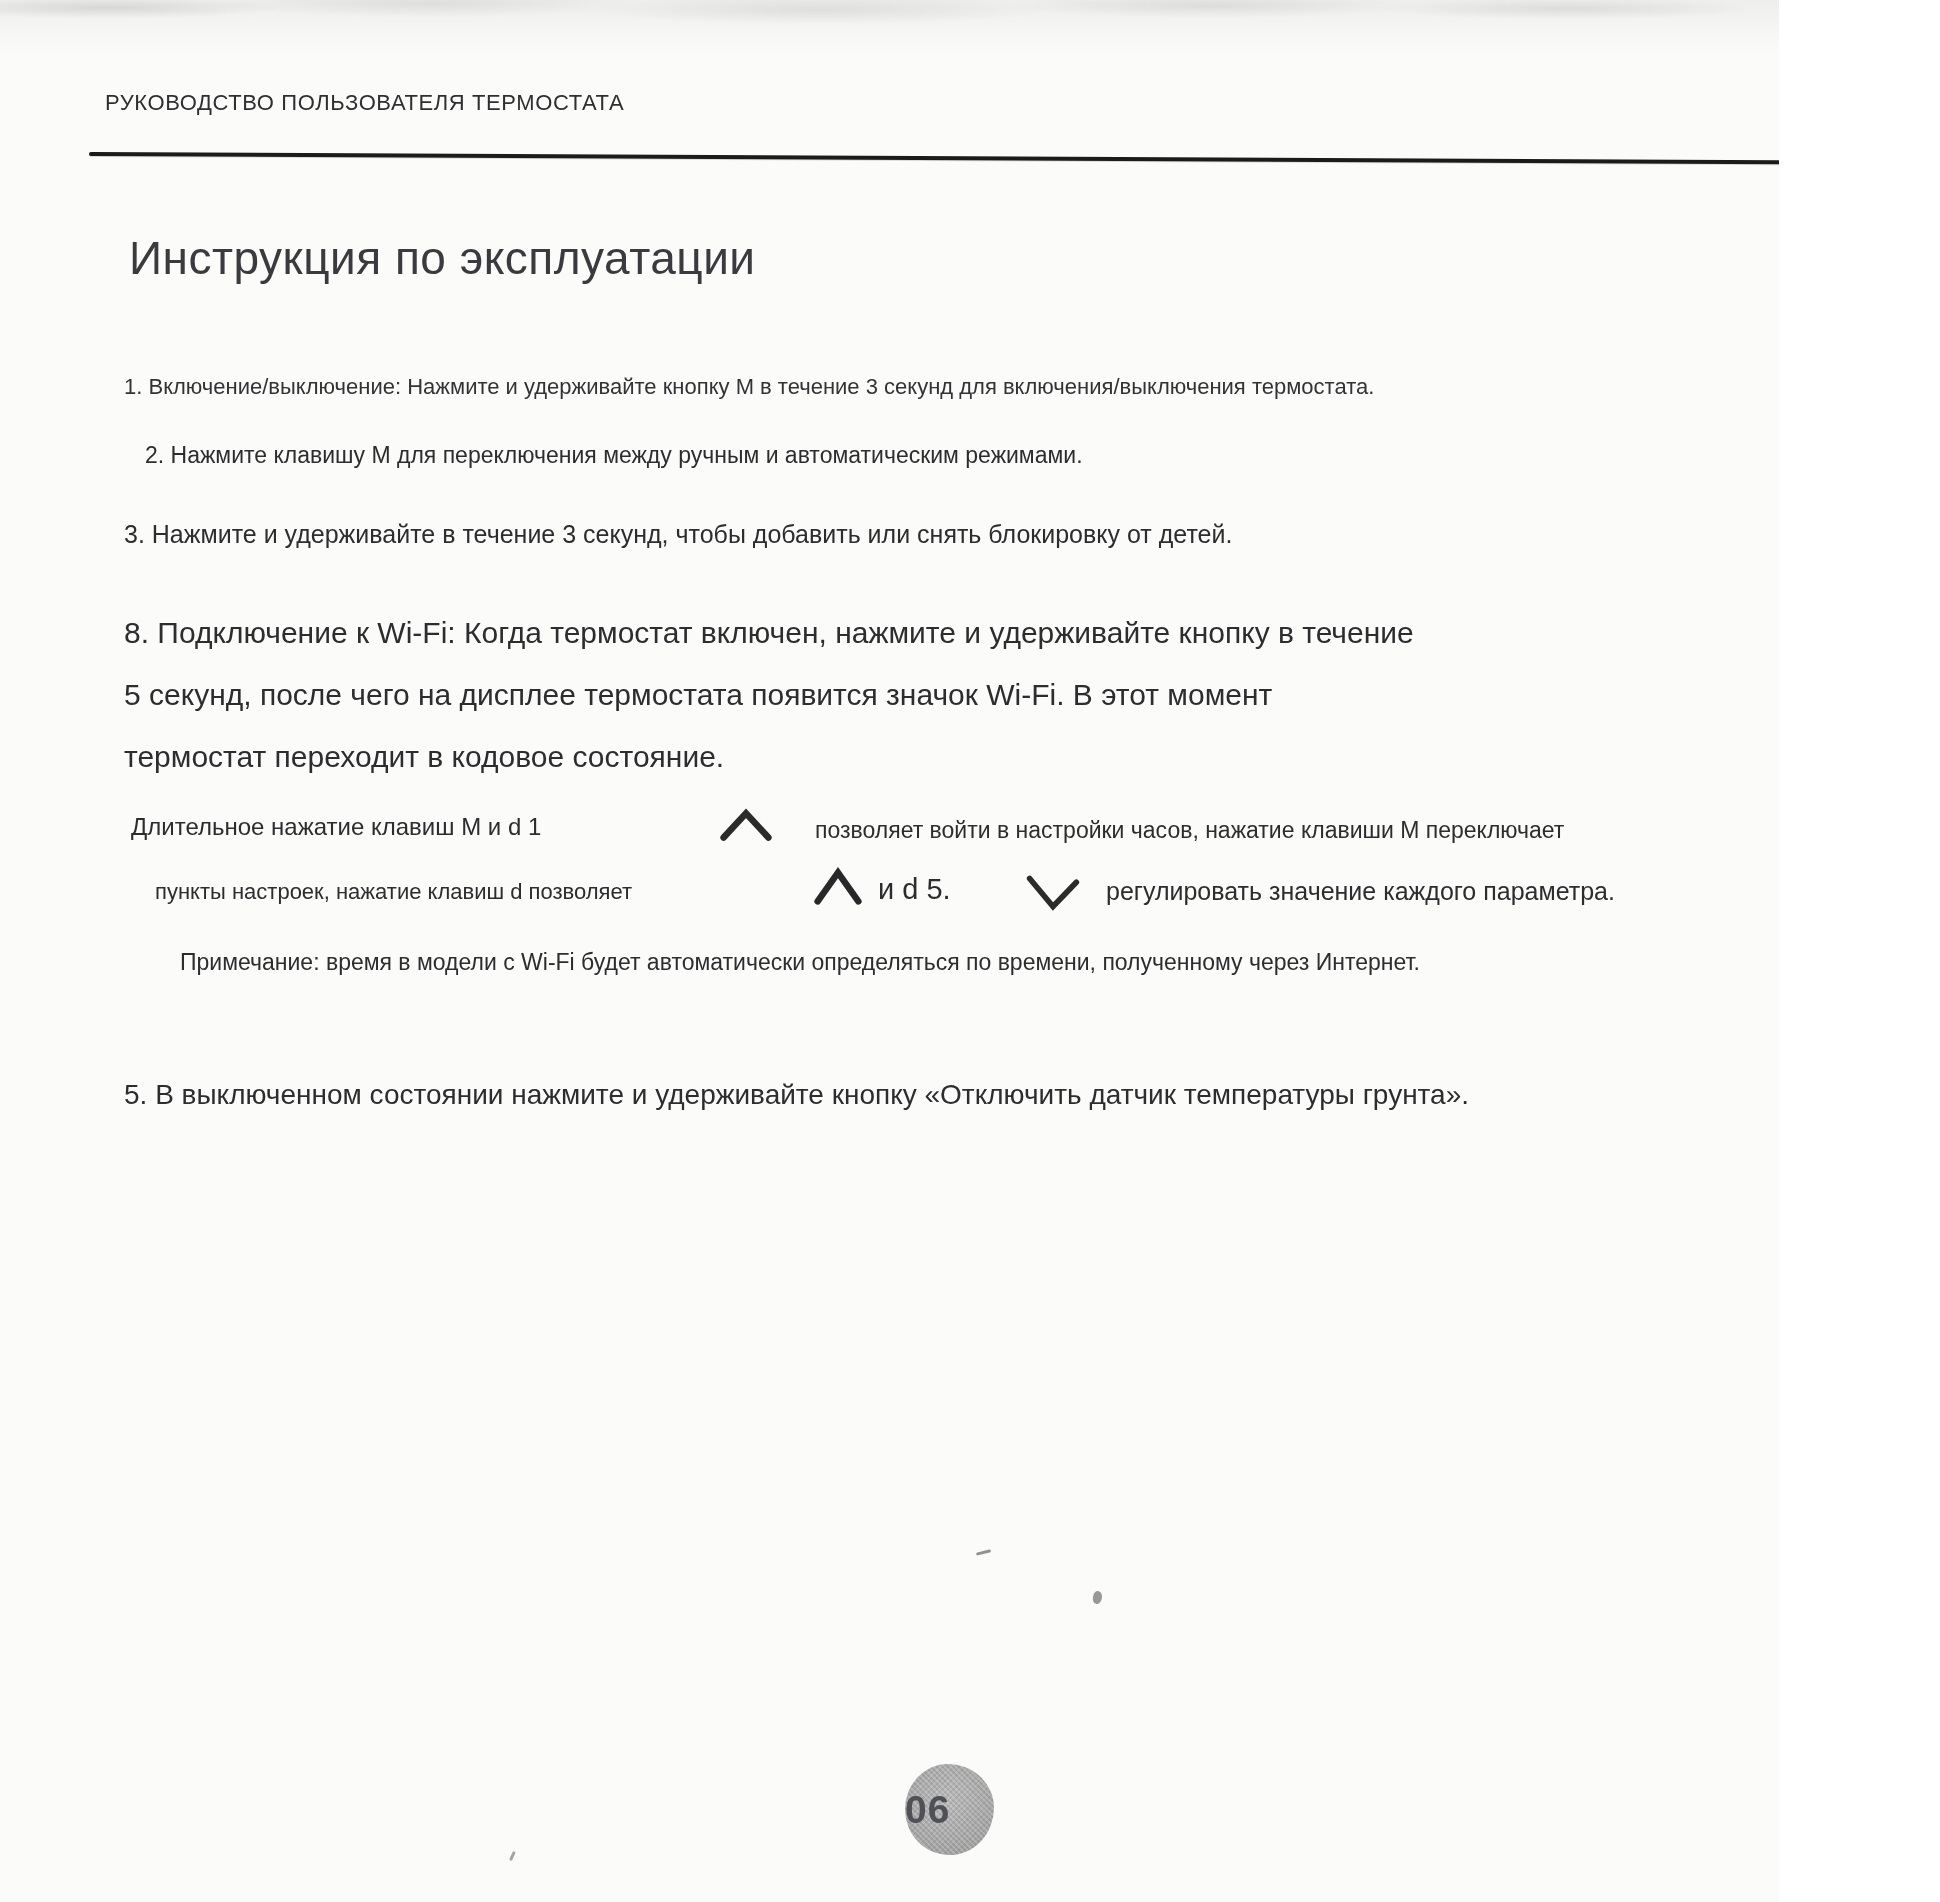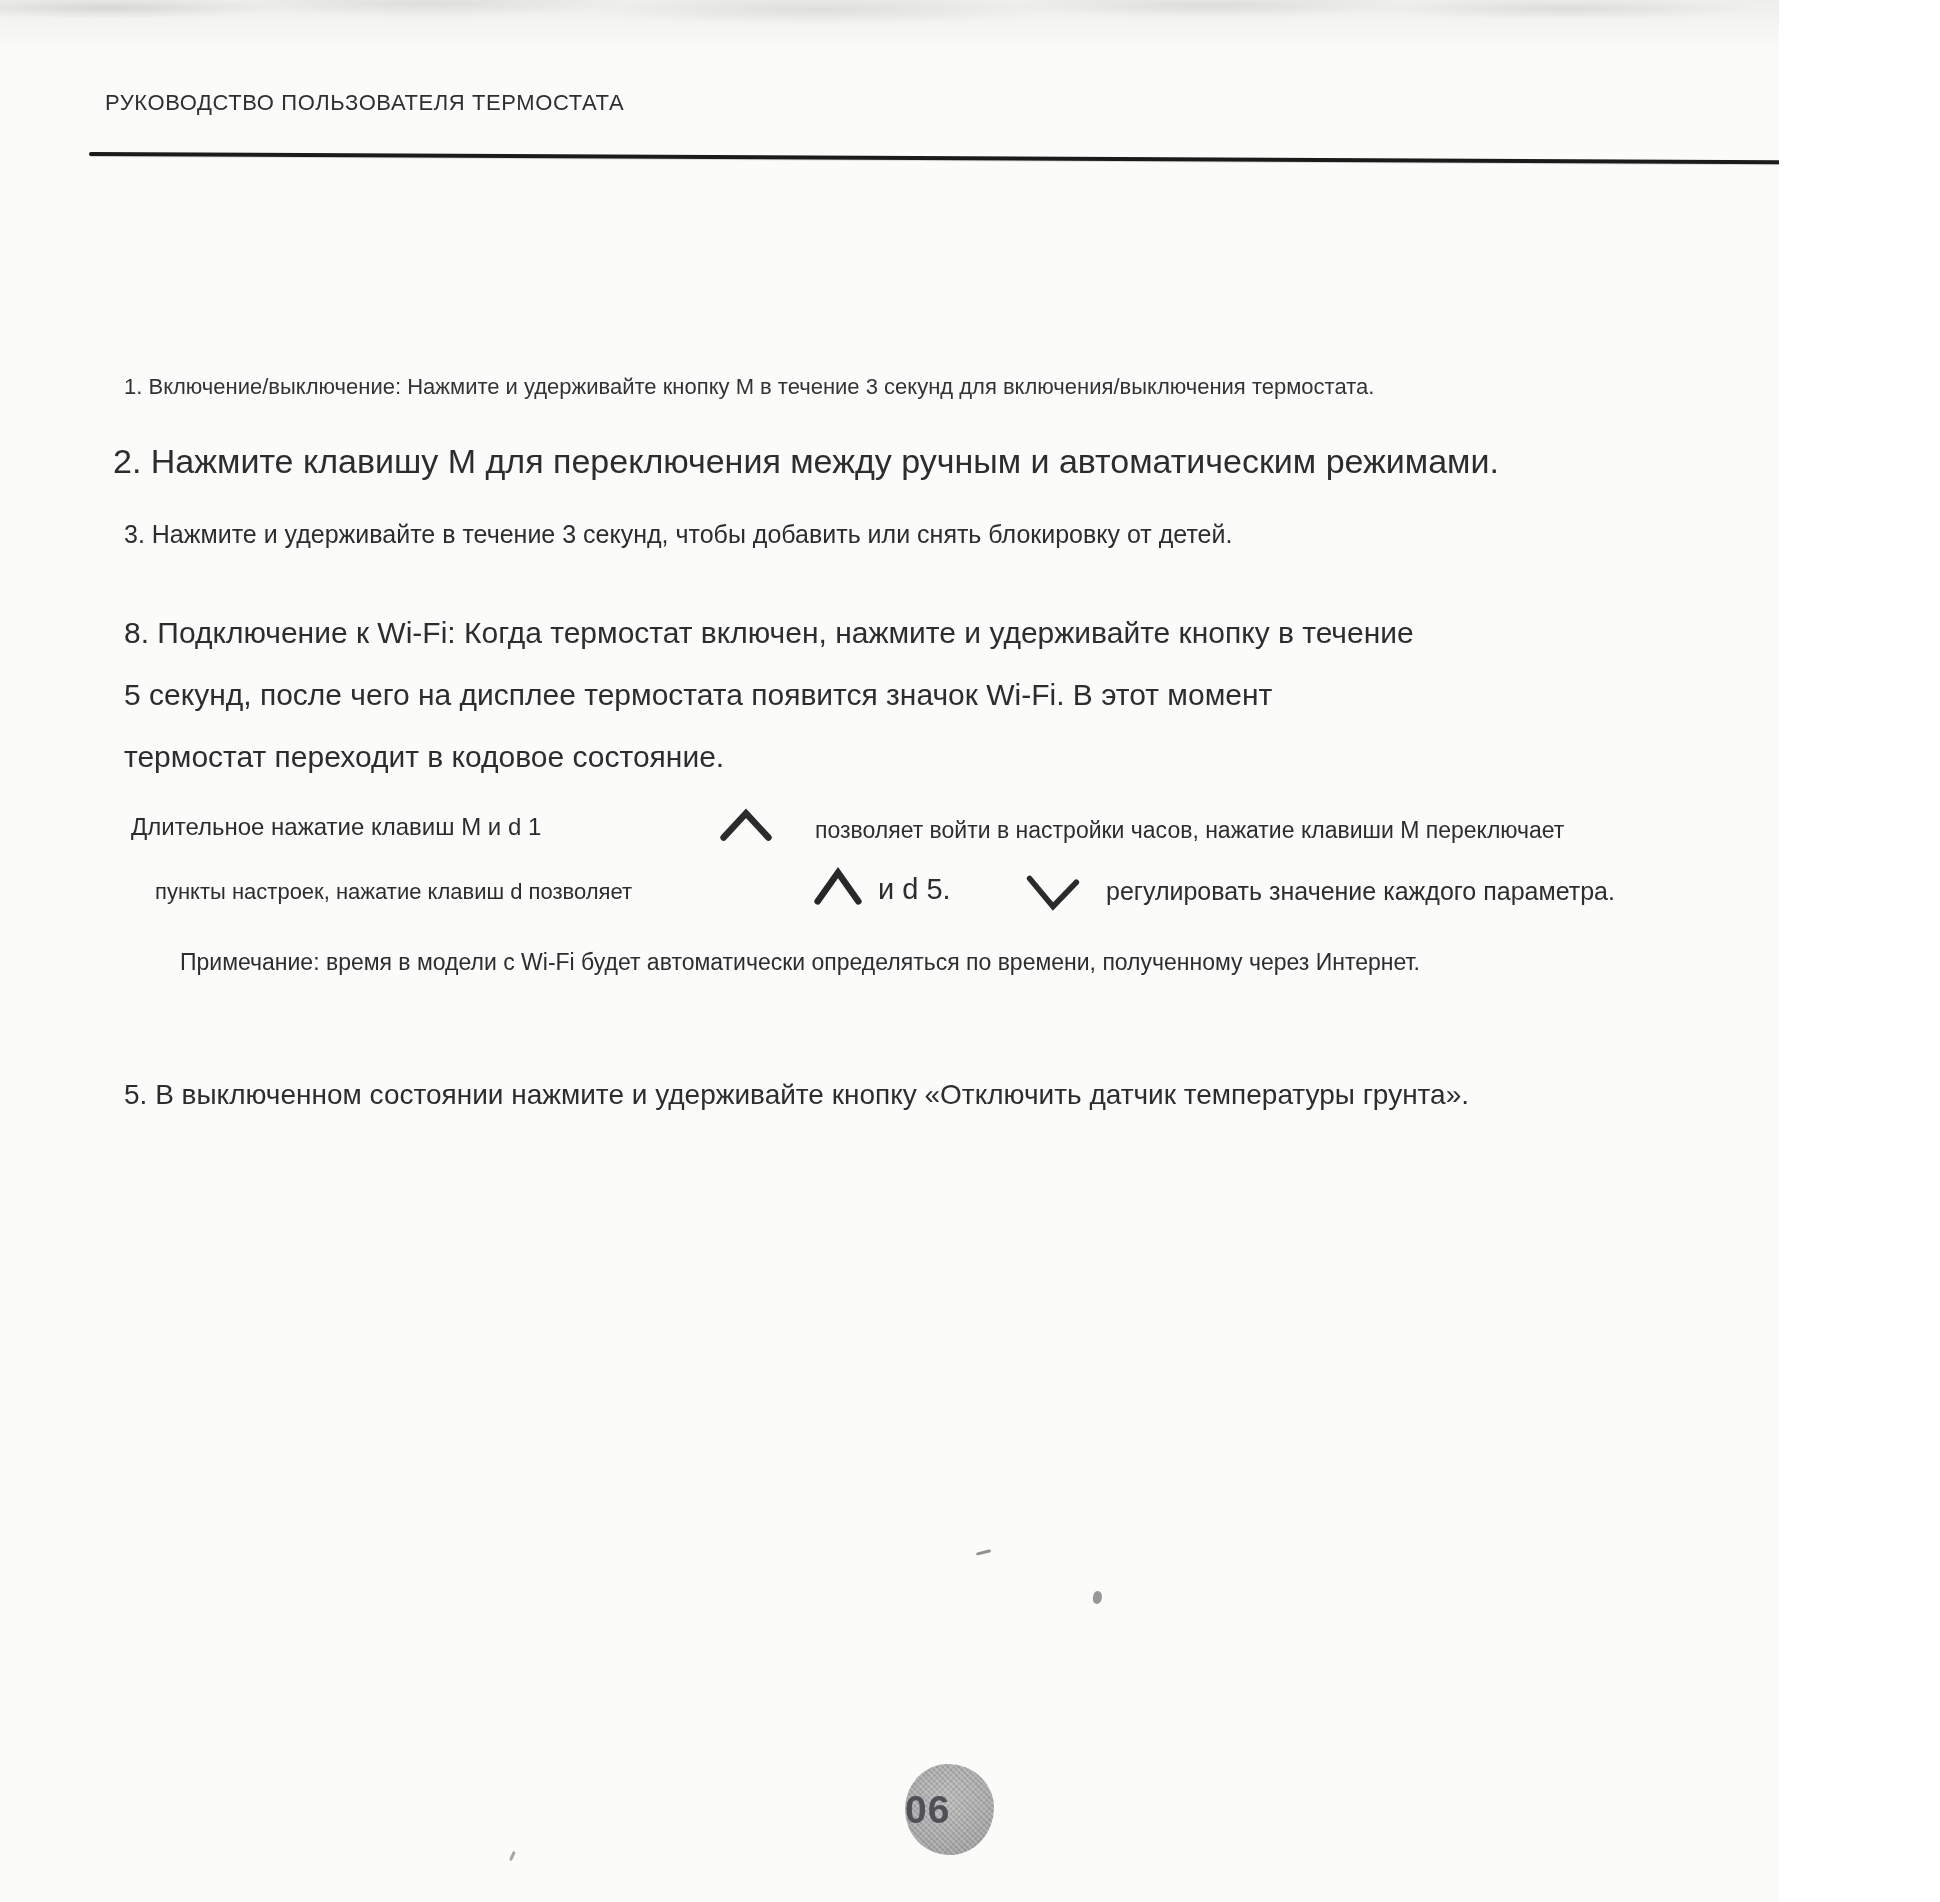--- a/index.html
+++ b/index.html
@@ -38,21 +38,21 @@
     border-radius: 1.9px;
     transform: rotate(0.28deg);
     transform-origin: left center;
     box-shadow: 0 1px 0 rgba(0,0,0,.12);
   }
   .doc-title {
     left: 129px; top: 231px;
     font-size: 46px; letter-spacing: 0.5px; color: #3b3b3f;
   }
   .step1 { left: 124px; top: 374px; font-size: 22px; color: #333336; }
-  .step2 { left: 113px; top: 442px; font-size: 34px; }
+  .step2 { left: 145px; top: 442px; font-size: 23px; }
   .step3 { left: 124px; top: 520px; font-size: 25px; }
   .step4 { left: 124px; top: 602px; font-size: 30px; line-height: 62px; }
   .step4 .indent { }
   .s5a  { left: 131px; top: 813px; font-size: 24px; }
   .s5b  { left: 815px; top: 817px; font-size: 23px; }
   .s5c  { left: 155px; top: 879px; font-size: 22px; }
   .s5d  { left: 878px; top: 873px; font-size: 29px; }
   .s5e  { left: 1106px; top: 877px; font-size: 25px; }
   .s5note { left: 180px; top: 949px; font-size: 23px; }
   .step6 { left: 124px; top: 1079px; font-size: 28px; }
@@ -79,20 +79,21 @@
 </style>
 </head>
 <body>
 
 <div class="page">
 
   <div class="abs doc-header">РУКОВОДСТВО ПОЛЬЗОВАТЕЛЯ ТЕРМОСТАТА</div>
 
   <div class="abs divider"></div>
 
+  <div class="abs doc-title">Инструкция по эксплуатации</div>
 
   <div class="abs step1">1. Включение/выключение: Нажмите и удерживайте кнопку M в течение 3 секунд для включения/выключения термостата.</div>
 
   <div class="abs step2">2. Нажмите клавишу M для переключения между ручным и автоматическим режимами.</div>
 
   <div class="abs step3">3. Нажмите и удерживайте в течение 3 секунд, чтобы добавить или снять блокировку от детей.</div>
 
   <div class="abs step4">
     <div>8. Подключение к Wi-Fi: Когда термостат включен, нажмите и удерживайте кнопку в течение</div>
     <div class="indent">5 секунд, после чего на дисплее термостата появится значок Wi-Fi. В этот момент</div>

